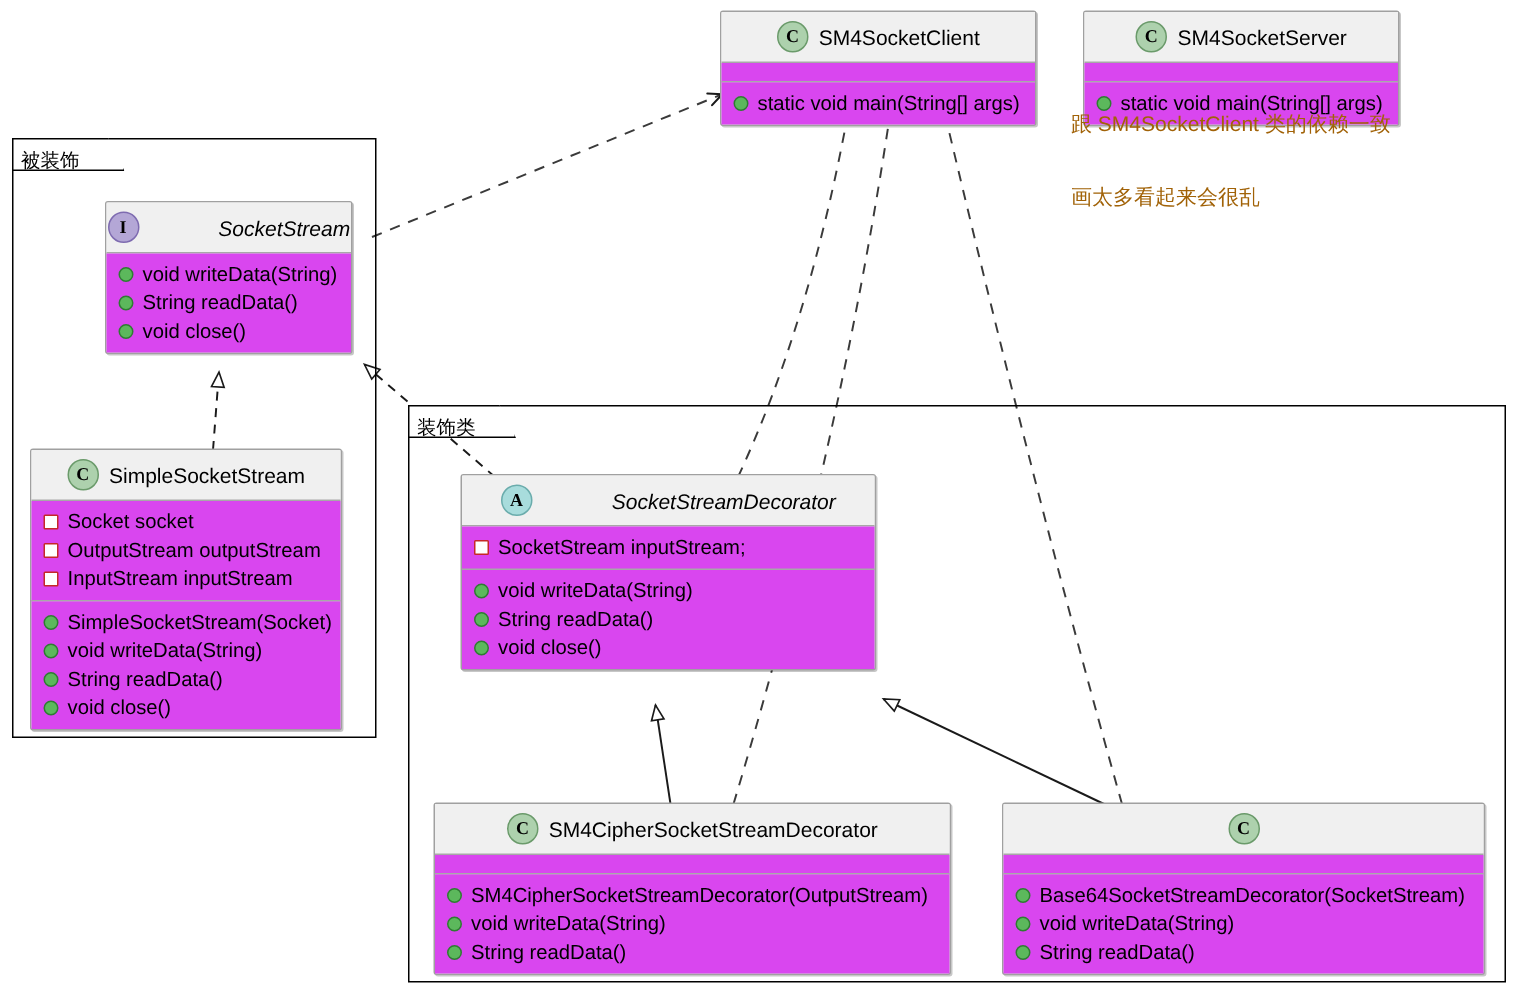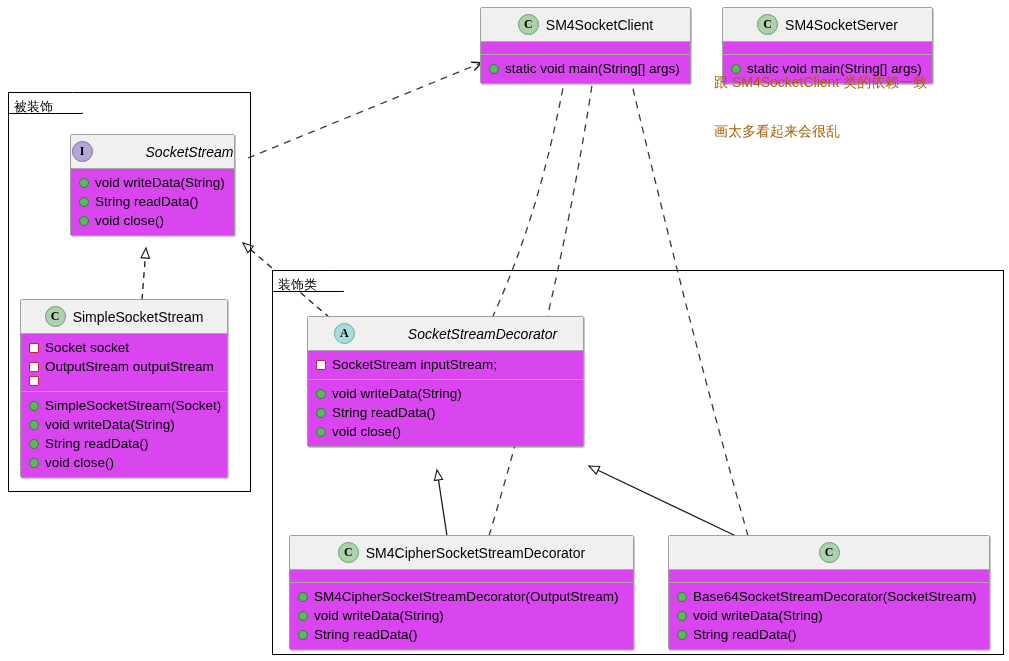--- a/index.html
+++ b/index.html
@@ -169,20 +169,21 @@
       <div class="row">
         <span class="mk priv"></span>
         <span>Socket socket</span>
       </div>
       <div class="row">
         <span class="mk priv"></span>
         <span>OutputStream outputStream</span>
       </div>
       <div class="row">
         <span class="mk priv"></span>
+        <span>InputStream inputStream</span>
       </div>
     </div>
     <div class="sect">
       <div class="row">
         <span class="mk pub"></span>
         <span>SimpleSocketStream(Socket)</span>
       </div>
       <div class="row">
         <span class="mk pub"></span>
         <span>void writeData(String)</span>

